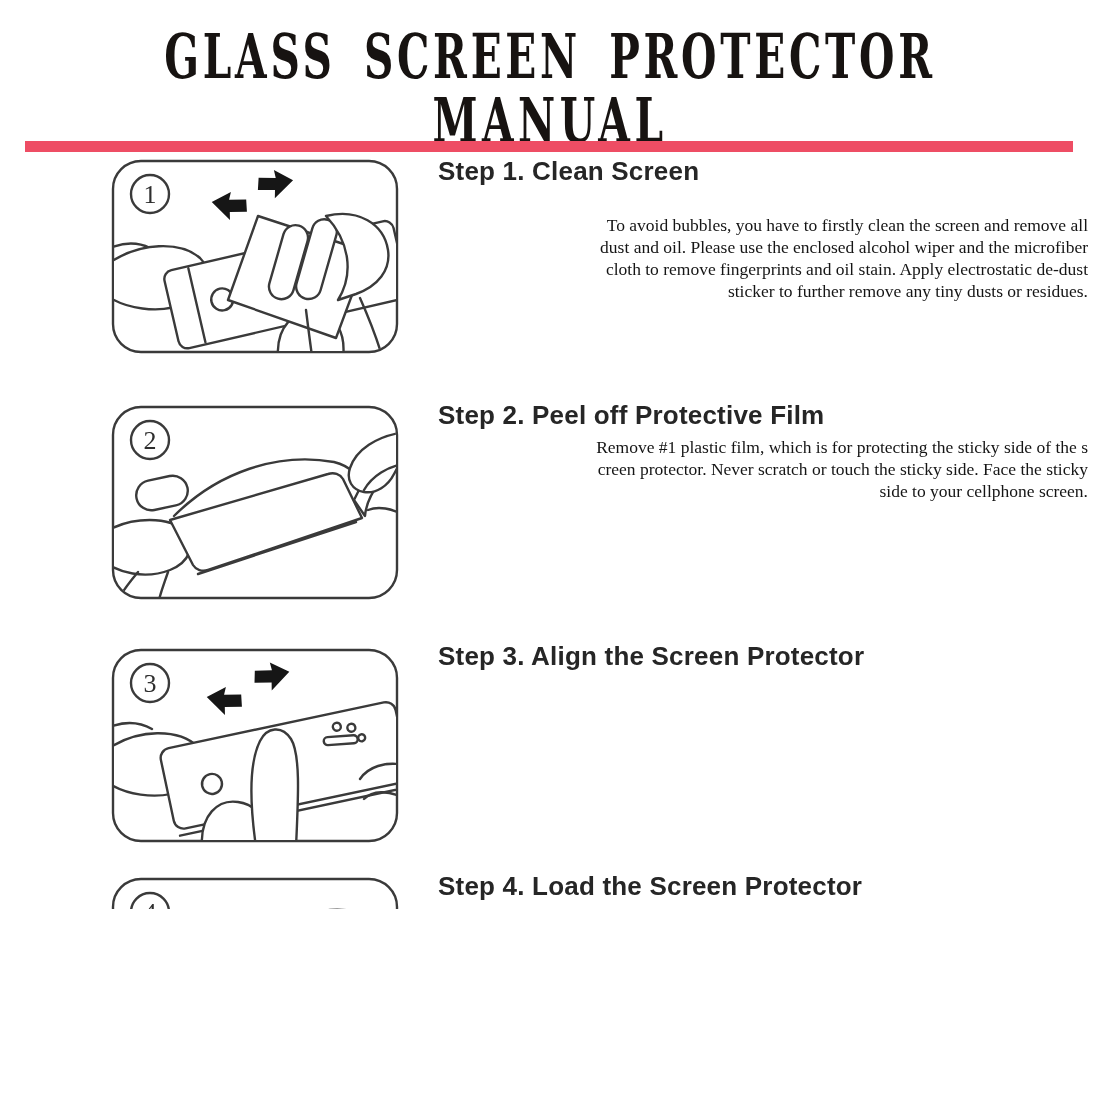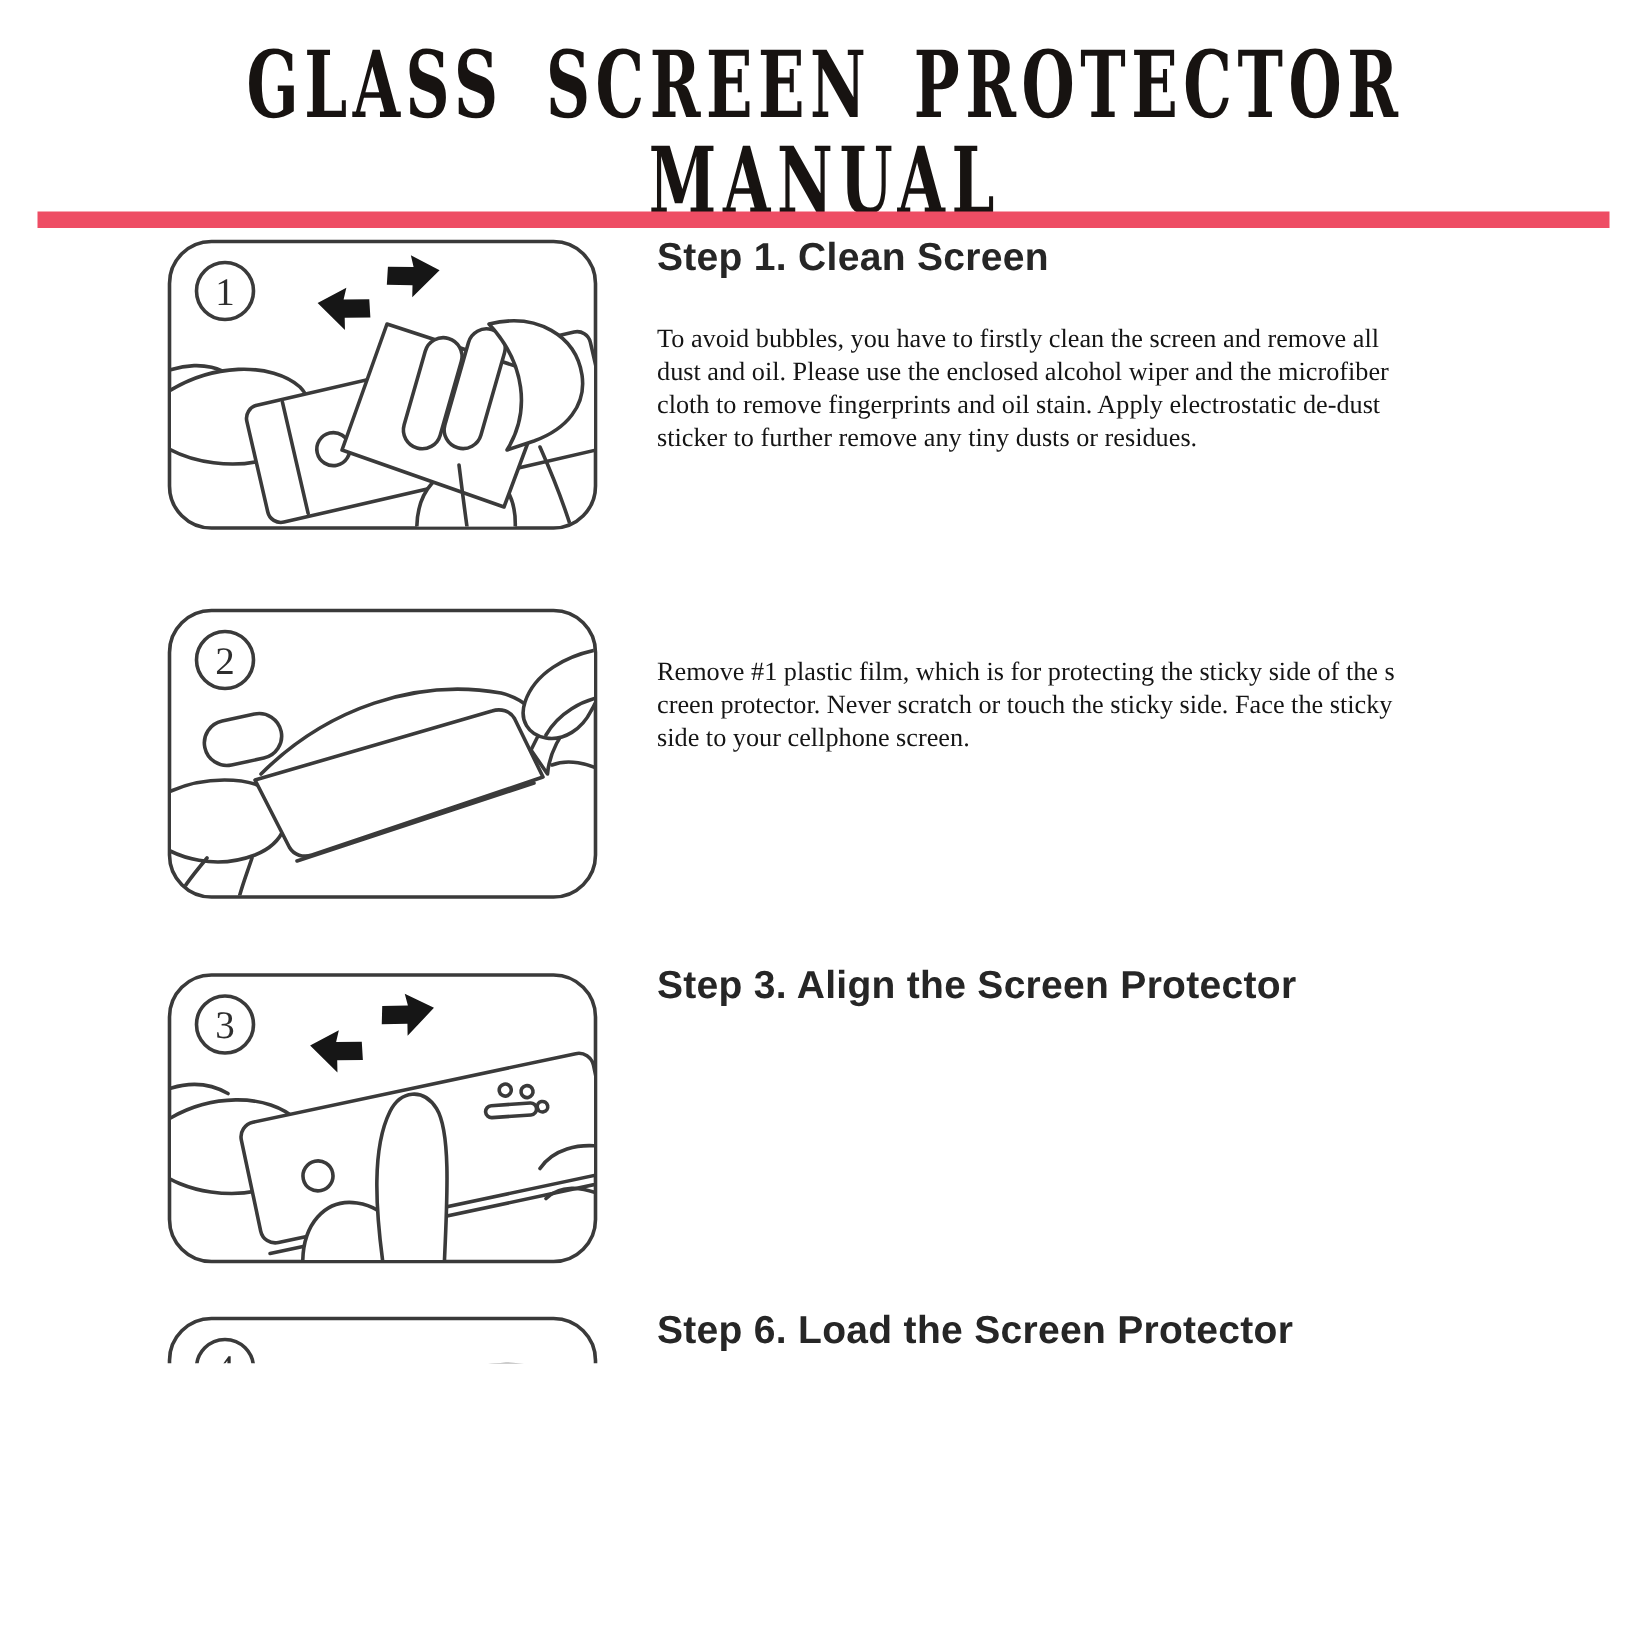--- a/index.html
+++ b/index.html
@@ -8,21 +8,21 @@
   .title{position:absolute;left:0;width:100%;text-align:center;
          font-family:"DejaVu Serif",serif;font-weight:700;color:#171311;
          transform:scale(0.74,1.12);transform-origin:center top;white-space:nowrap;}
   .title-1{top:20px;font-size:55px;letter-spacing:5px;word-spacing:14px;}
   .title-2{top:84px;font-size:55px;letter-spacing:6px;}
   .accent-bar{position:absolute;left:25px;top:141px;width:1048px;height:11px;background:#ee4d64;}
   .illus{position:absolute;left:110px;width:290px;height:197px;}
   .step-heading{position:absolute;left:438px;font-size:26px;font-weight:700;color:#262626;
                 letter-spacing:0.2px;white-space:nowrap;}
   .step-body{position:absolute;left:438px;width:650px;font-family:"Liberation Serif",serif;
-             font-size:17.5px;line-height:22px;color:#151515;white-space:pre-line;}
+             font-size:17.5px;line-height:22px;color:#151515;white-space:pre-line;text-align:right;}
   .ln{fill:none;stroke:#3a3a3a;stroke-width:2.4;stroke-linecap:round;stroke-linejoin:round;}
   .wh{fill:#ffffff;stroke:#3a3a3a;stroke-width:2.4;stroke-linecap:round;stroke-linejoin:round;}
   .blk{fill:#161616;stroke:none;}
   .badge-num{font-family:"Liberation Serif",serif;font-size:26px;fill:#2e2e2e;text-anchor:middle;}
 </style>
 </head>
 <body>
 
 <div class="page">
 
@@ -84,20 +84,21 @@
       <path class="wh" d="M 250,84 C 256,76 264,74 270,78 C 262,88 256,100 255,112 L 244,96 Z"></path>
       <path class="wh" d="M 295,28 C 266,32 246,46 240,64 C 236,76 242,86 254,88 C 266,90 278,82 284,70 C 290,60 294,46 295,36 Z"></path>
       <path class="ln" d="M 295,60 C 278,62 262,72 254,86"></path>
       <path class="ln" d="M 295,112 C 282,104 268,102 258,106"></path>
     </g>
     <g>
       <circle class="ln" cx="40" cy="36" r="19"></circle>
       <text class="badge-num" x="40" y="45">2</text>
     </g>
   </svg>
+  <div class="step-heading" style="top:400px;">Step 2. Peel off Protective Film</div>
   <div class="step-body" style="top:436px;">Remove #1 plastic film, which is for protecting the sticky side of the s
 creen protector. Never scratch or touch the sticky side. Face the sticky
 side to your cellphone screen.</div>
 
   <svg class="illus" style="top:647px;" viewBox="0 0 290 197">
     <defs>
         <clipPath id="f3">
           <rect x="4" y="4" width="282" height="189" rx="27"></rect>
         </clipPath>
       </defs>
@@ -148,15 +149,15 @@
       <path class="ln" d="M 208,98 C 235,90 264,94 284,108"></path>
       <path class="ln" d="M 198,122 C 228,114 260,120 286,136"></path>
       <path class="ln" d="M 230,160 C 250,170 272,180 288,190"></path>
     </g>
     <path class="blk" d="M0,12 L18,0 L17,8 L34,6 L36,18 L19,20 L20,28 Z" transform="translate(112,82) rotate(22)"></path>
     <g>
       <circle class="ln" cx="40" cy="36" r="19"></circle>
       <text class="badge-num" x="40" y="45">4</text>
     </g>
   </svg>
-  <div class="step-heading" style="top:871px;">Step 6. Load the Screen Protector</div>
+  <div class="step-heading" style="top:871px;">Step 4. Load the Screen Protector</div>
 
 </div>
 
 </body></html>

